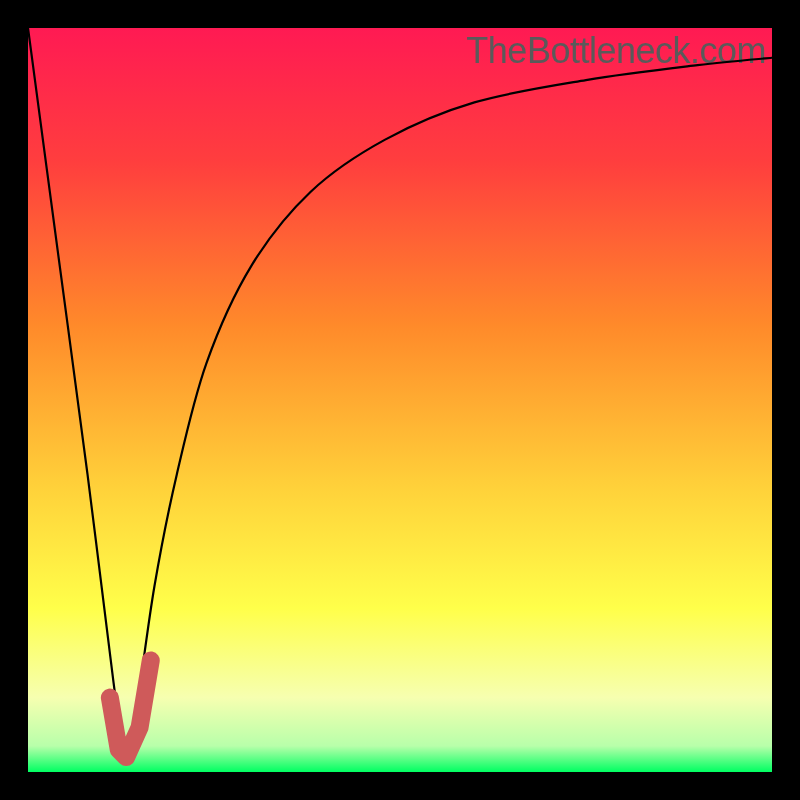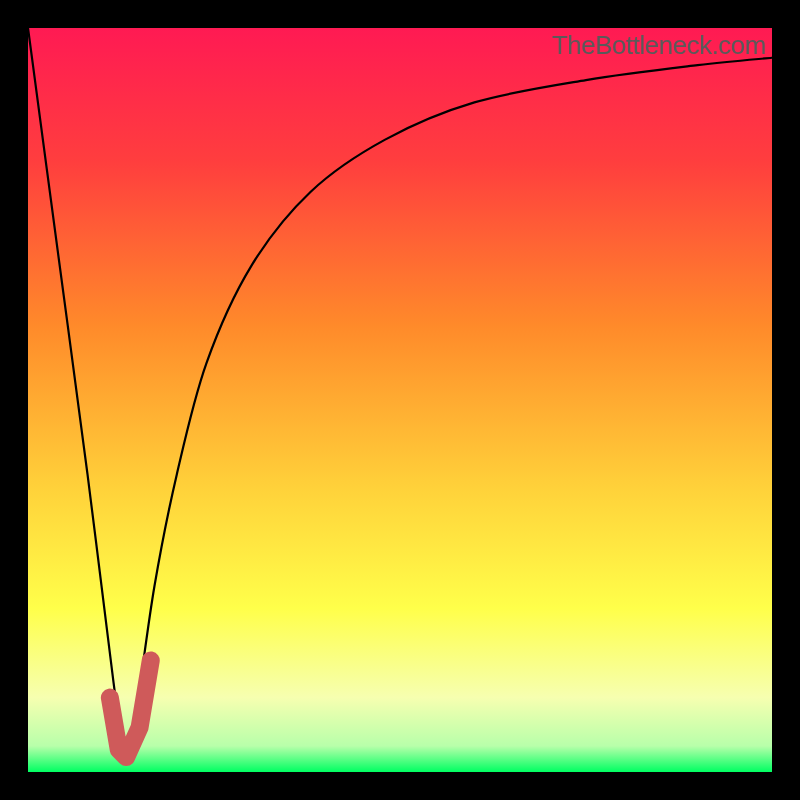--- a/index.html
+++ b/index.html
@@ -28,21 +28,21 @@
   }
   .gradient {
     position: absolute;
     inset: 0;
   }
   .watermark {
     position: absolute;
     top: 2px;
     right: 6px;
     color: #5a5a5a;
-    font-size: 26px;
+    font-size: 36px;
     font-weight: 500;
     letter-spacing: -0.5px;
     user-select: none;
   }
   svg.curves {
     position: absolute;
     inset: 0;
   }
 </style>
 </head>

